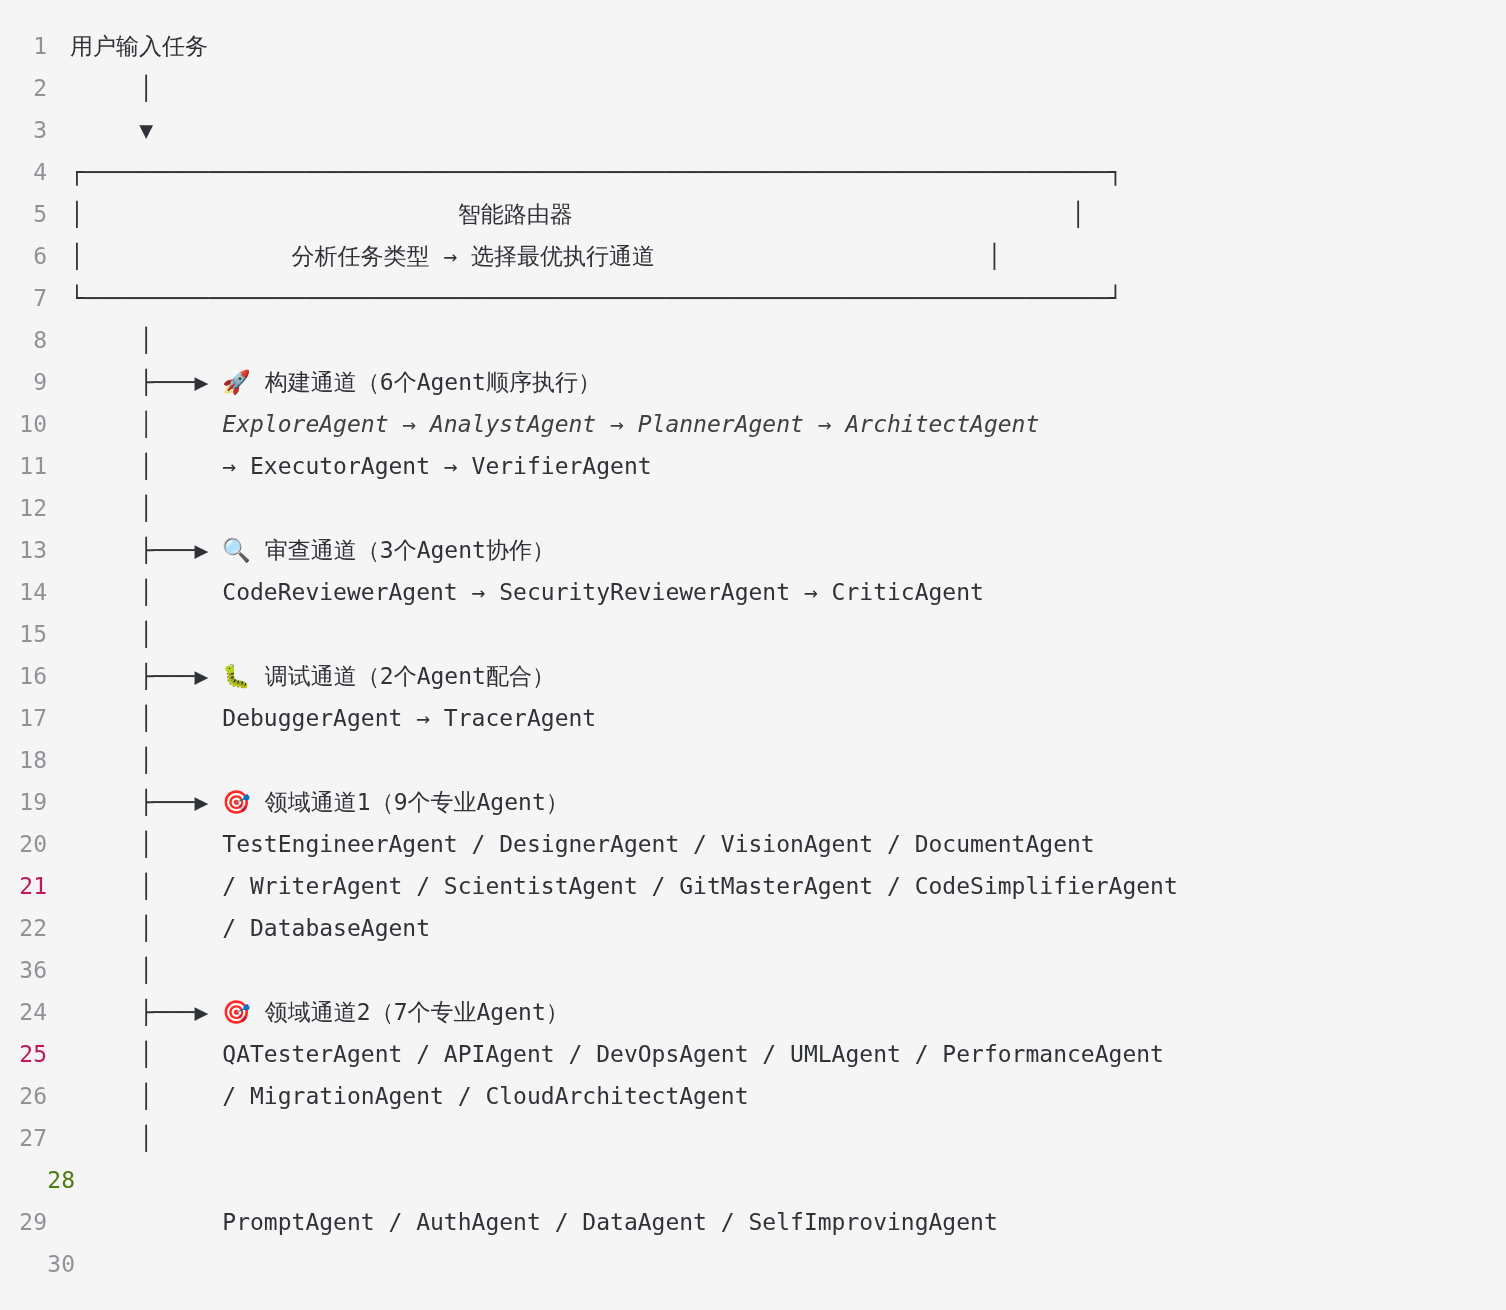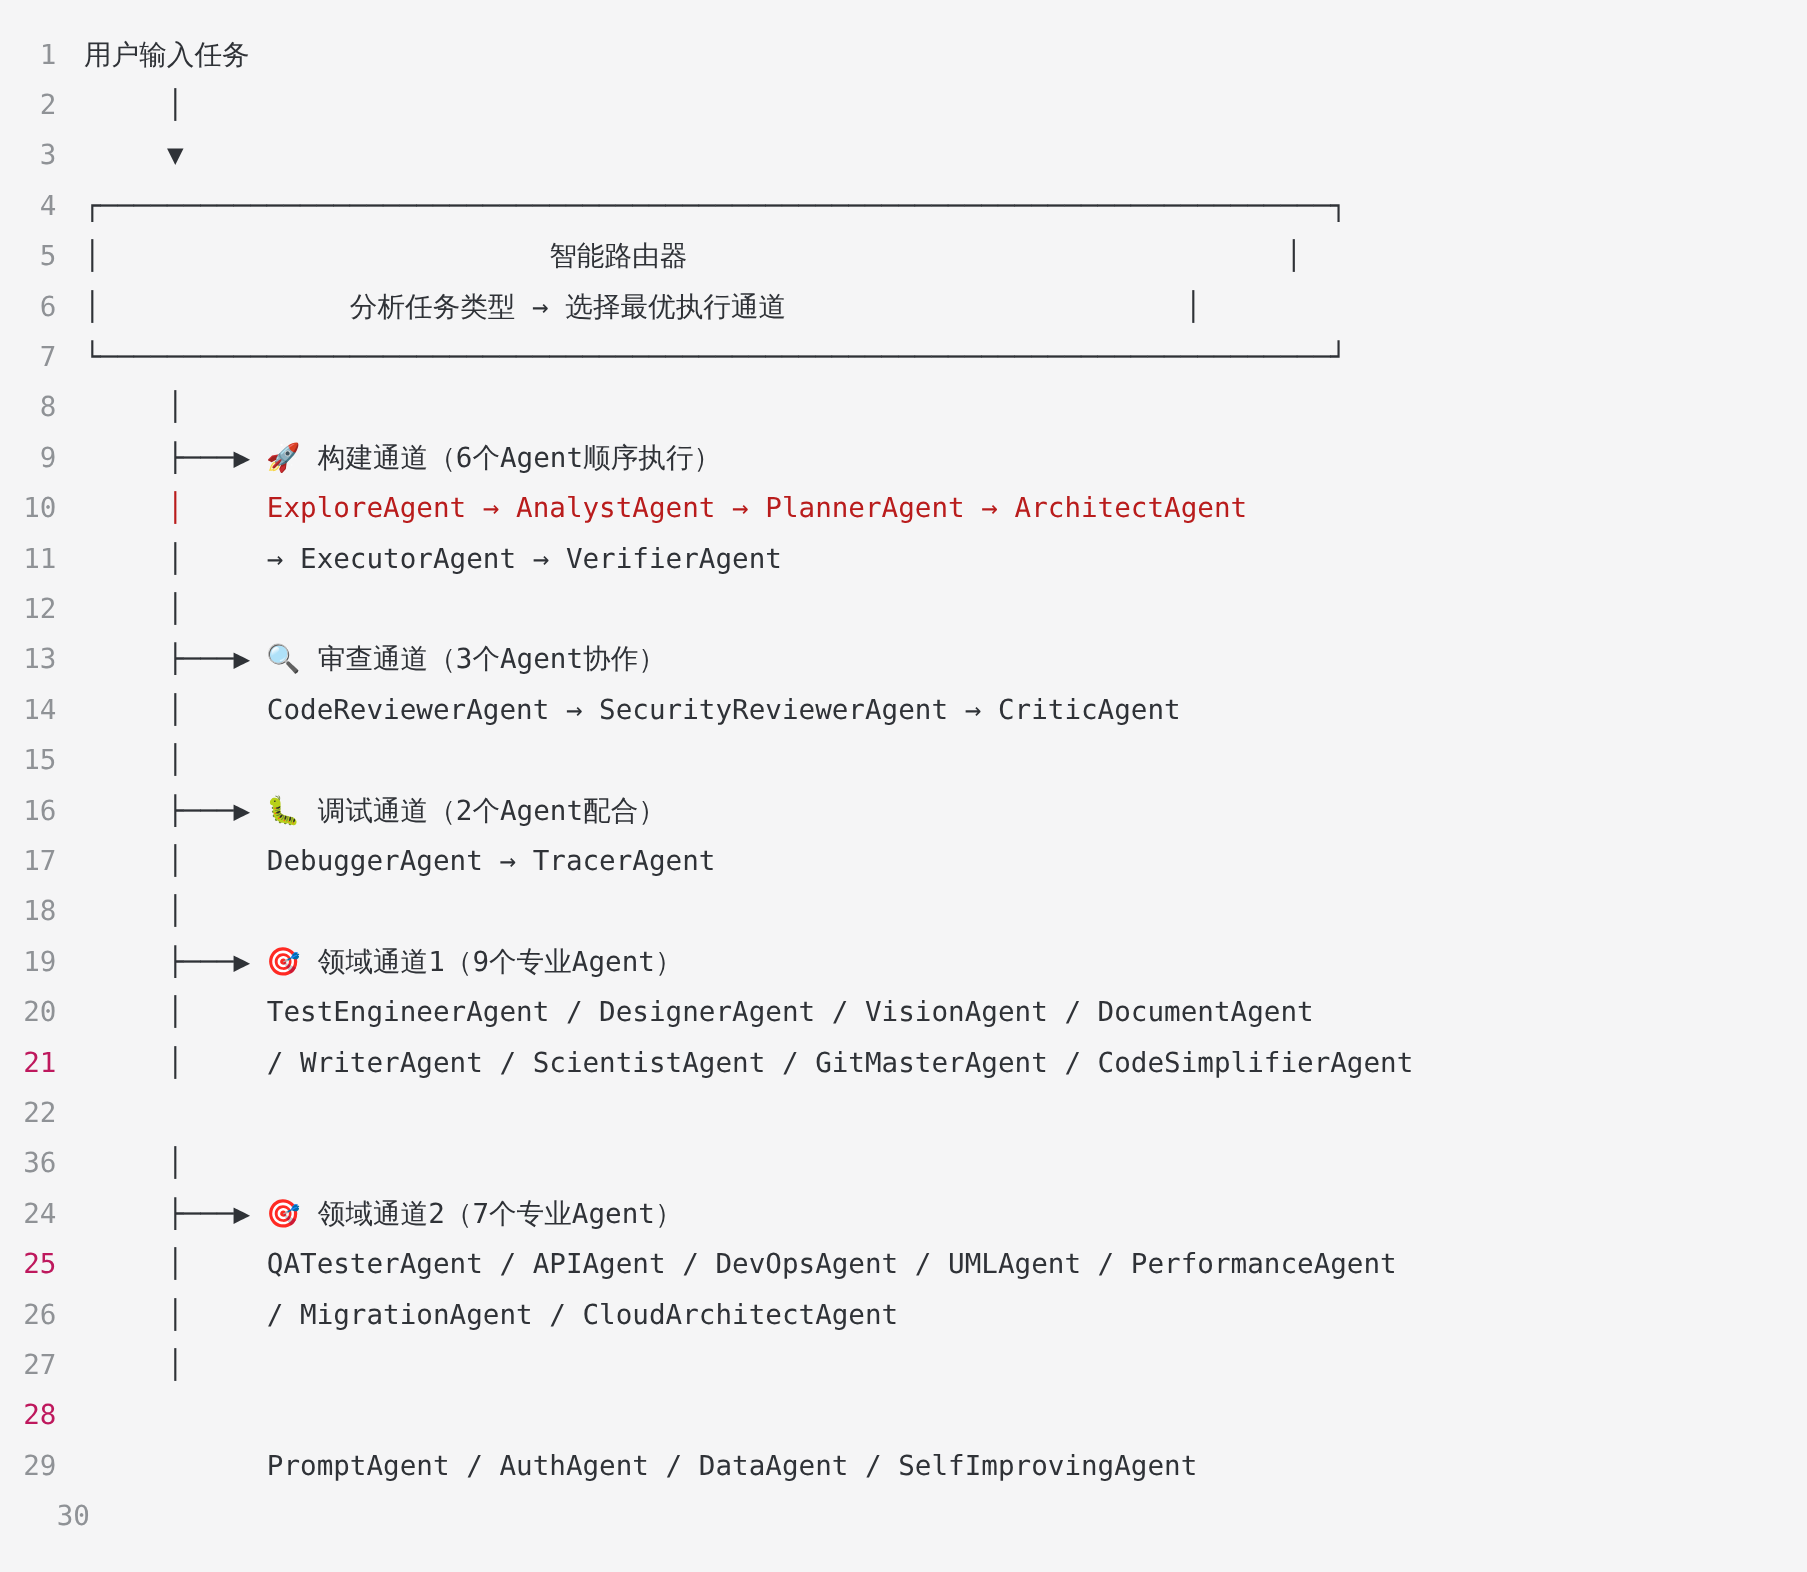--- a/index.html
+++ b/index.html
@@ -48,34 +48,34 @@
 <div class="editor">
     <div class="code-line"><span class="gutter" style="color: rgb(143, 146, 150);">1</span><span class="content" style="color: rgb(47, 50, 55);"><span>用户输入任务</span></span></div>
     <div class="code-line"><span class="gutter" style="color: rgb(143, 146, 150);">2</span><span class="content" style="color: rgb(47, 50, 55);"><span>     │</span></span></div>
     <div class="code-line"><span class="gutter" style="color: rgb(143, 146, 150);">3</span><span class="content" style="color: rgb(47, 50, 55);"><span>     ▼</span></span></div>
     <div class="code-line"><span class="gutter" style="color: rgb(143, 146, 150);">4</span><span class="content" style="color: rgb(47, 50, 55);"><span>┌──────────────────────────────────────────────────────────────────────────┐</span></span></div>
     <div class="code-line"><span class="gutter" style="color: rgb(143, 146, 150);">5</span><span class="content" style="color: rgb(47, 50, 55);"><span>│                           智能路由器                                    │</span></span></div>
     <div class="code-line"><span class="gutter" style="color: rgb(143, 146, 150);">6</span><span class="content" style="color: rgb(47, 50, 55);"><span>│               分析任务类型 → 选择最优执行通道                        │</span></span></div>
     <div class="code-line"><span class="gutter" style="color: rgb(143, 146, 150);">7</span><span class="content" style="color: rgb(47, 50, 55);"><span>└──────────────────────────────────────────────────────────────────────────┘</span></span></div>
     <div class="code-line"><span class="gutter" style="color: rgb(143, 146, 150);">8</span><span class="content" style="color: rgb(47, 50, 55);"><span>     │</span></span></div>
     <div class="code-line"><span class="gutter" style="color: rgb(143, 146, 150);">9</span><span class="content" style="color: rgb(47, 50, 55);"><span>     ├───▶ </span><span class="icon">🚀</span><span> 构建通道（6个Agent顺序执行）</span></span></div>
-    <div class="code-line"><span class="gutter" style="color: rgb(143, 146, 150);">10</span><span class="content" style="color: #b91c1c;"><span>     │     ExploreAgent → AnalystAgent → PlannerAgent → ArchitectAgent</span></span></div>
+    <div class="code-line"><span class="gutter" style="color: rgb(143, 146, 150);">10</span><span class="content" style="color: #404040; font-style: italic;"><span>     │     ExploreAgent → AnalystAgent → PlannerAgent → ArchitectAgent</span></span></div>
     <div class="code-line"><span class="gutter" style="color: rgb(143, 146, 150);">11</span><span class="content" style="color: rgb(47, 50, 55);"><span>     │     → ExecutorAgent → VerifierAgent</span></span></div>
     <div class="code-line"><span class="gutter" style="color: rgb(143, 146, 150);">12</span><span class="content" style="color: rgb(47, 50, 55);"><span>     │</span></span></div>
     <div class="code-line"><span class="gutter" style="color: rgb(143, 146, 150);">13</span><span class="content" style="color: rgb(47, 50, 55);"><span>     ├───▶ </span><span class="icon">🔍</span><span> 审查通道（3个Agent协作）</span></span></div>
     <div class="code-line"><span class="gutter" style="color: rgb(143, 146, 150);">14</span><span class="content" style="color: rgb(47, 50, 55);"><span>     │     CodeReviewerAgent → SecurityReviewerAgent → CriticAgent</span></span></div>
     <div class="code-line"><span class="gutter" style="color: rgb(143, 146, 150);">15</span><span class="content" style="color: rgb(47, 50, 55);"><span>     │</span></span></div>
     <div class="code-line"><span class="gutter" style="color: rgb(143, 146, 150);">16</span><span class="content" style="color: rgb(47, 50, 55);"><span>     ├───▶ </span><span class="icon">🐛</span><span> 调试通道（2个Agent配合）</span></span></div>
     <div class="code-line"><span class="gutter" style="color: rgb(143, 146, 150);">17</span><span class="content" style="color: rgb(47, 50, 55);"><span>     │     DebuggerAgent → TracerAgent</span></span></div>
     <div class="code-line"><span class="gutter" style="color: rgb(143, 146, 150);">18</span><span class="content" style="color: rgb(47, 50, 55);"><span>     │</span></span></div>
     <div class="code-line"><span class="gutter" style="color: rgb(143, 146, 150);">19</span><span class="content" style="color: rgb(47, 50, 55);"><span>     ├───▶ </span><span class="icon">🎯</span><span> 领域通道1（9个专业Agent）</span></span></div>
     <div class="code-line"><span class="gutter" style="color: rgb(143, 146, 150);">20</span><span class="content" style="color: rgb(47, 50, 55);"><span>     │     TestEngineerAgent / DesignerAgent / VisionAgent / DocumentAgent</span></span></div>
     <div class="code-line"><span class="gutter" style="color: #be185d;">21</span><span class="content" style="color: rgb(47, 50, 55);"><span>     │     / WriterAgent / ScientistAgent / GitMasterAgent / CodeSimplifierAgent</span></span></div>
-    <div class="code-line"><span class="gutter" style="color: rgb(143, 146, 150);">22</span></div>
+    <div class="code-line"><span class="gutter" style="color: rgb(143, 146, 150);">22</span><span class="content" style="color: rgb(47, 50, 55);"><span>     │     / DatabaseAgent</span></span></div>
     <div class="code-line"><span class="gutter" style="color: rgb(143, 146, 150);">36</span><span class="content" style="color: rgb(47, 50, 55);"><span>     │</span></span></div>
     <div class="code-line"><span class="gutter" style="color: rgb(143, 146, 150);">24</span><span class="content" style="color: rgb(47, 50, 55);"><span>     ├───▶ </span><span class="icon">🎯</span><span> 领域通道2（7个专业Agent）</span></span></div>
     <div class="code-line"><span class="gutter" style="color: #be185d;">25</span><span class="content" style="color: rgb(47, 50, 55);"><span>     │     QATesterAgent / APIAgent / DevOpsAgent / UMLAgent / PerformanceAgent</span></span></div>
     <div class="code-line"><span class="gutter" style="color: rgb(143, 146, 150);">26</span><span class="content" style="color: rgb(47, 50, 55);"><span>     │     / MigrationAgent / CloudArchitectAgent</span></span></div>
     <div class="code-line"><span class="gutter" style="color: rgb(143, 146, 150);">27</span><span class="content" style="color: rgb(47, 50, 55);"><span>     │</span></span></div>
-    <div class="code-line"><span class="gutter" style="color: #be185d;">28</span></div>
+    <div class="code-line"><span class="gutter" style="color: #4d7c0f; padding-left: 28px;">28</span></div>
     <div class="code-line"><span class="gutter" style="color: rgb(143, 146, 150);">29</span><span class="content" style="color: rgb(47, 50, 55);"><span>           PromptAgent / AuthAgent / DataAgent / SelfImprovingAgent</span></span></div>
     <div class="code-line"><span class="gutter" style="color: rgb(143, 146, 150); padding-left: 28px;">30</span><span class="content" style="color: rgb(47, 50, 55);"></span></div>
   </div>
 
 </body></html>

